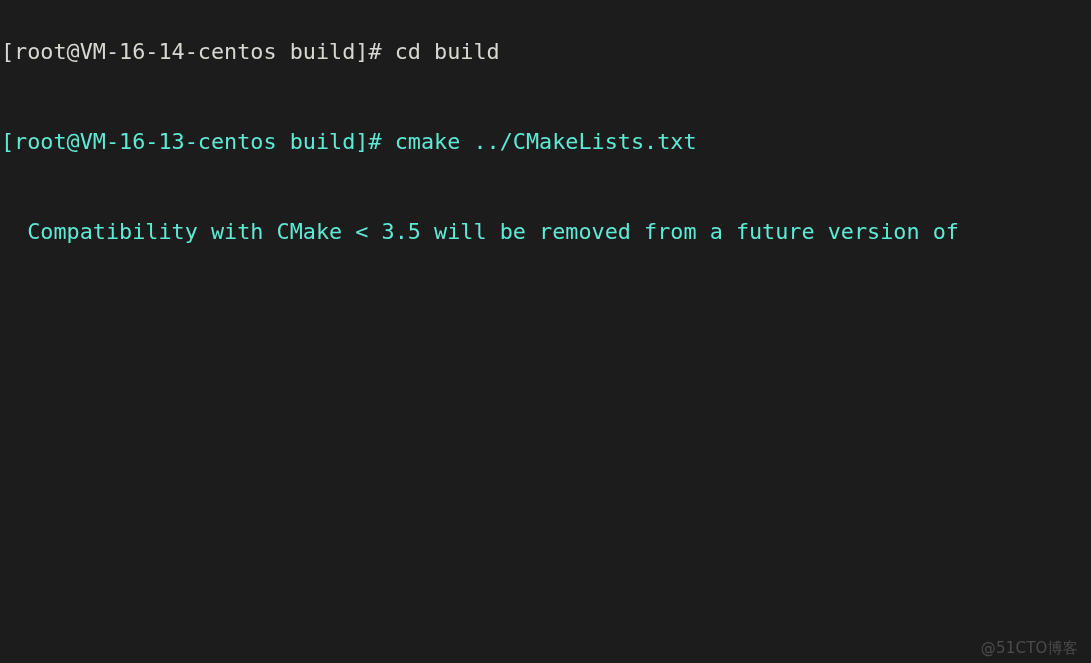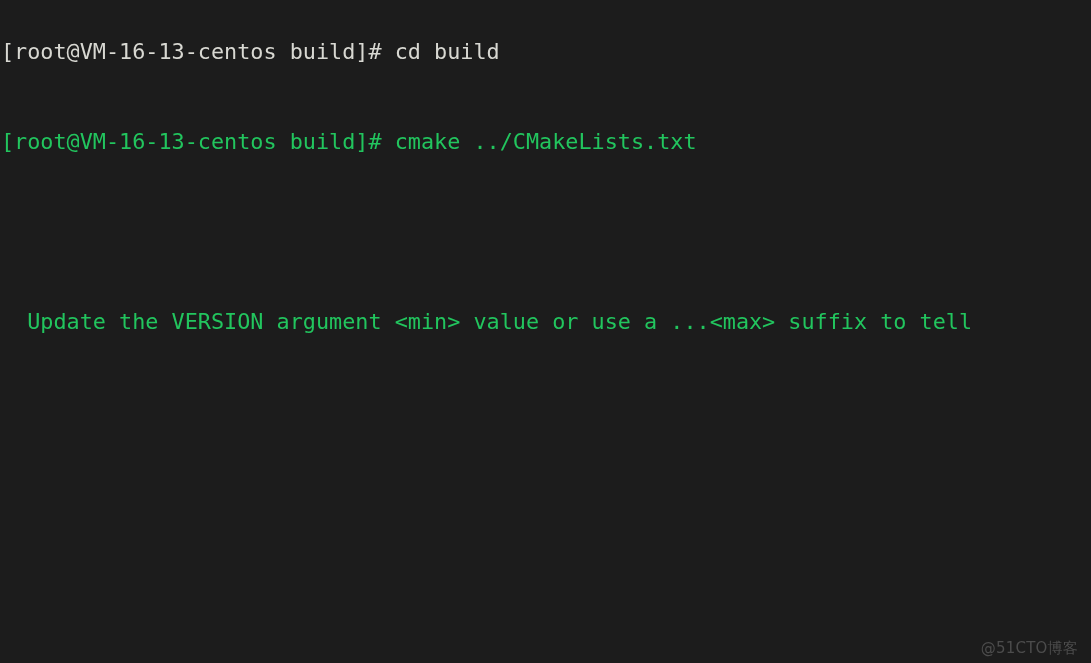--- a/index.html
+++ b/index.html
@@ -25,21 +25,21 @@
     left: 0;
     top: -23px;       
     width: 1091px;
     white-space: pre;
     letter-spacing: 0px;
   }
   .line {
     height: 30px;
     white-space: pre;
     padding-left: 1px;
-    color: #22c55e;
+    color: #5eead4;
   }
   .line.blank {
     color: transparent;
   }
   .line.clipped {
     color: #d8d8d2;
   }
   
   #watermark {
     position: absolute;
@@ -54,24 +54,24 @@
     pointer-events: none;
     margin-left: 23px;
   }
 </style>
 </head>
 <body>
 
 <div id="terminal">
 
   <div id="screen">
-    <div class="line clipped">[root@VM-16-13-centos build]# cd build</div>
+    <div class="line clipped">[root@VM-16-14-centos build]# cd build</div>
     <div class="line">[root@VM-16-13-centos build]# cmake ../CMakeLists.txt</div>
+    <div class="line">  Compatibility with CMake &lt; 3.5 will be removed from a future version of</div>
     <div class="line blank"></div>
-    <div class="line">  Update the VERSION argument &lt;min&gt; value or use a ...&lt;max&gt; suffix to tell</div>
     
     
     
     
     
     
     
     
     
     

